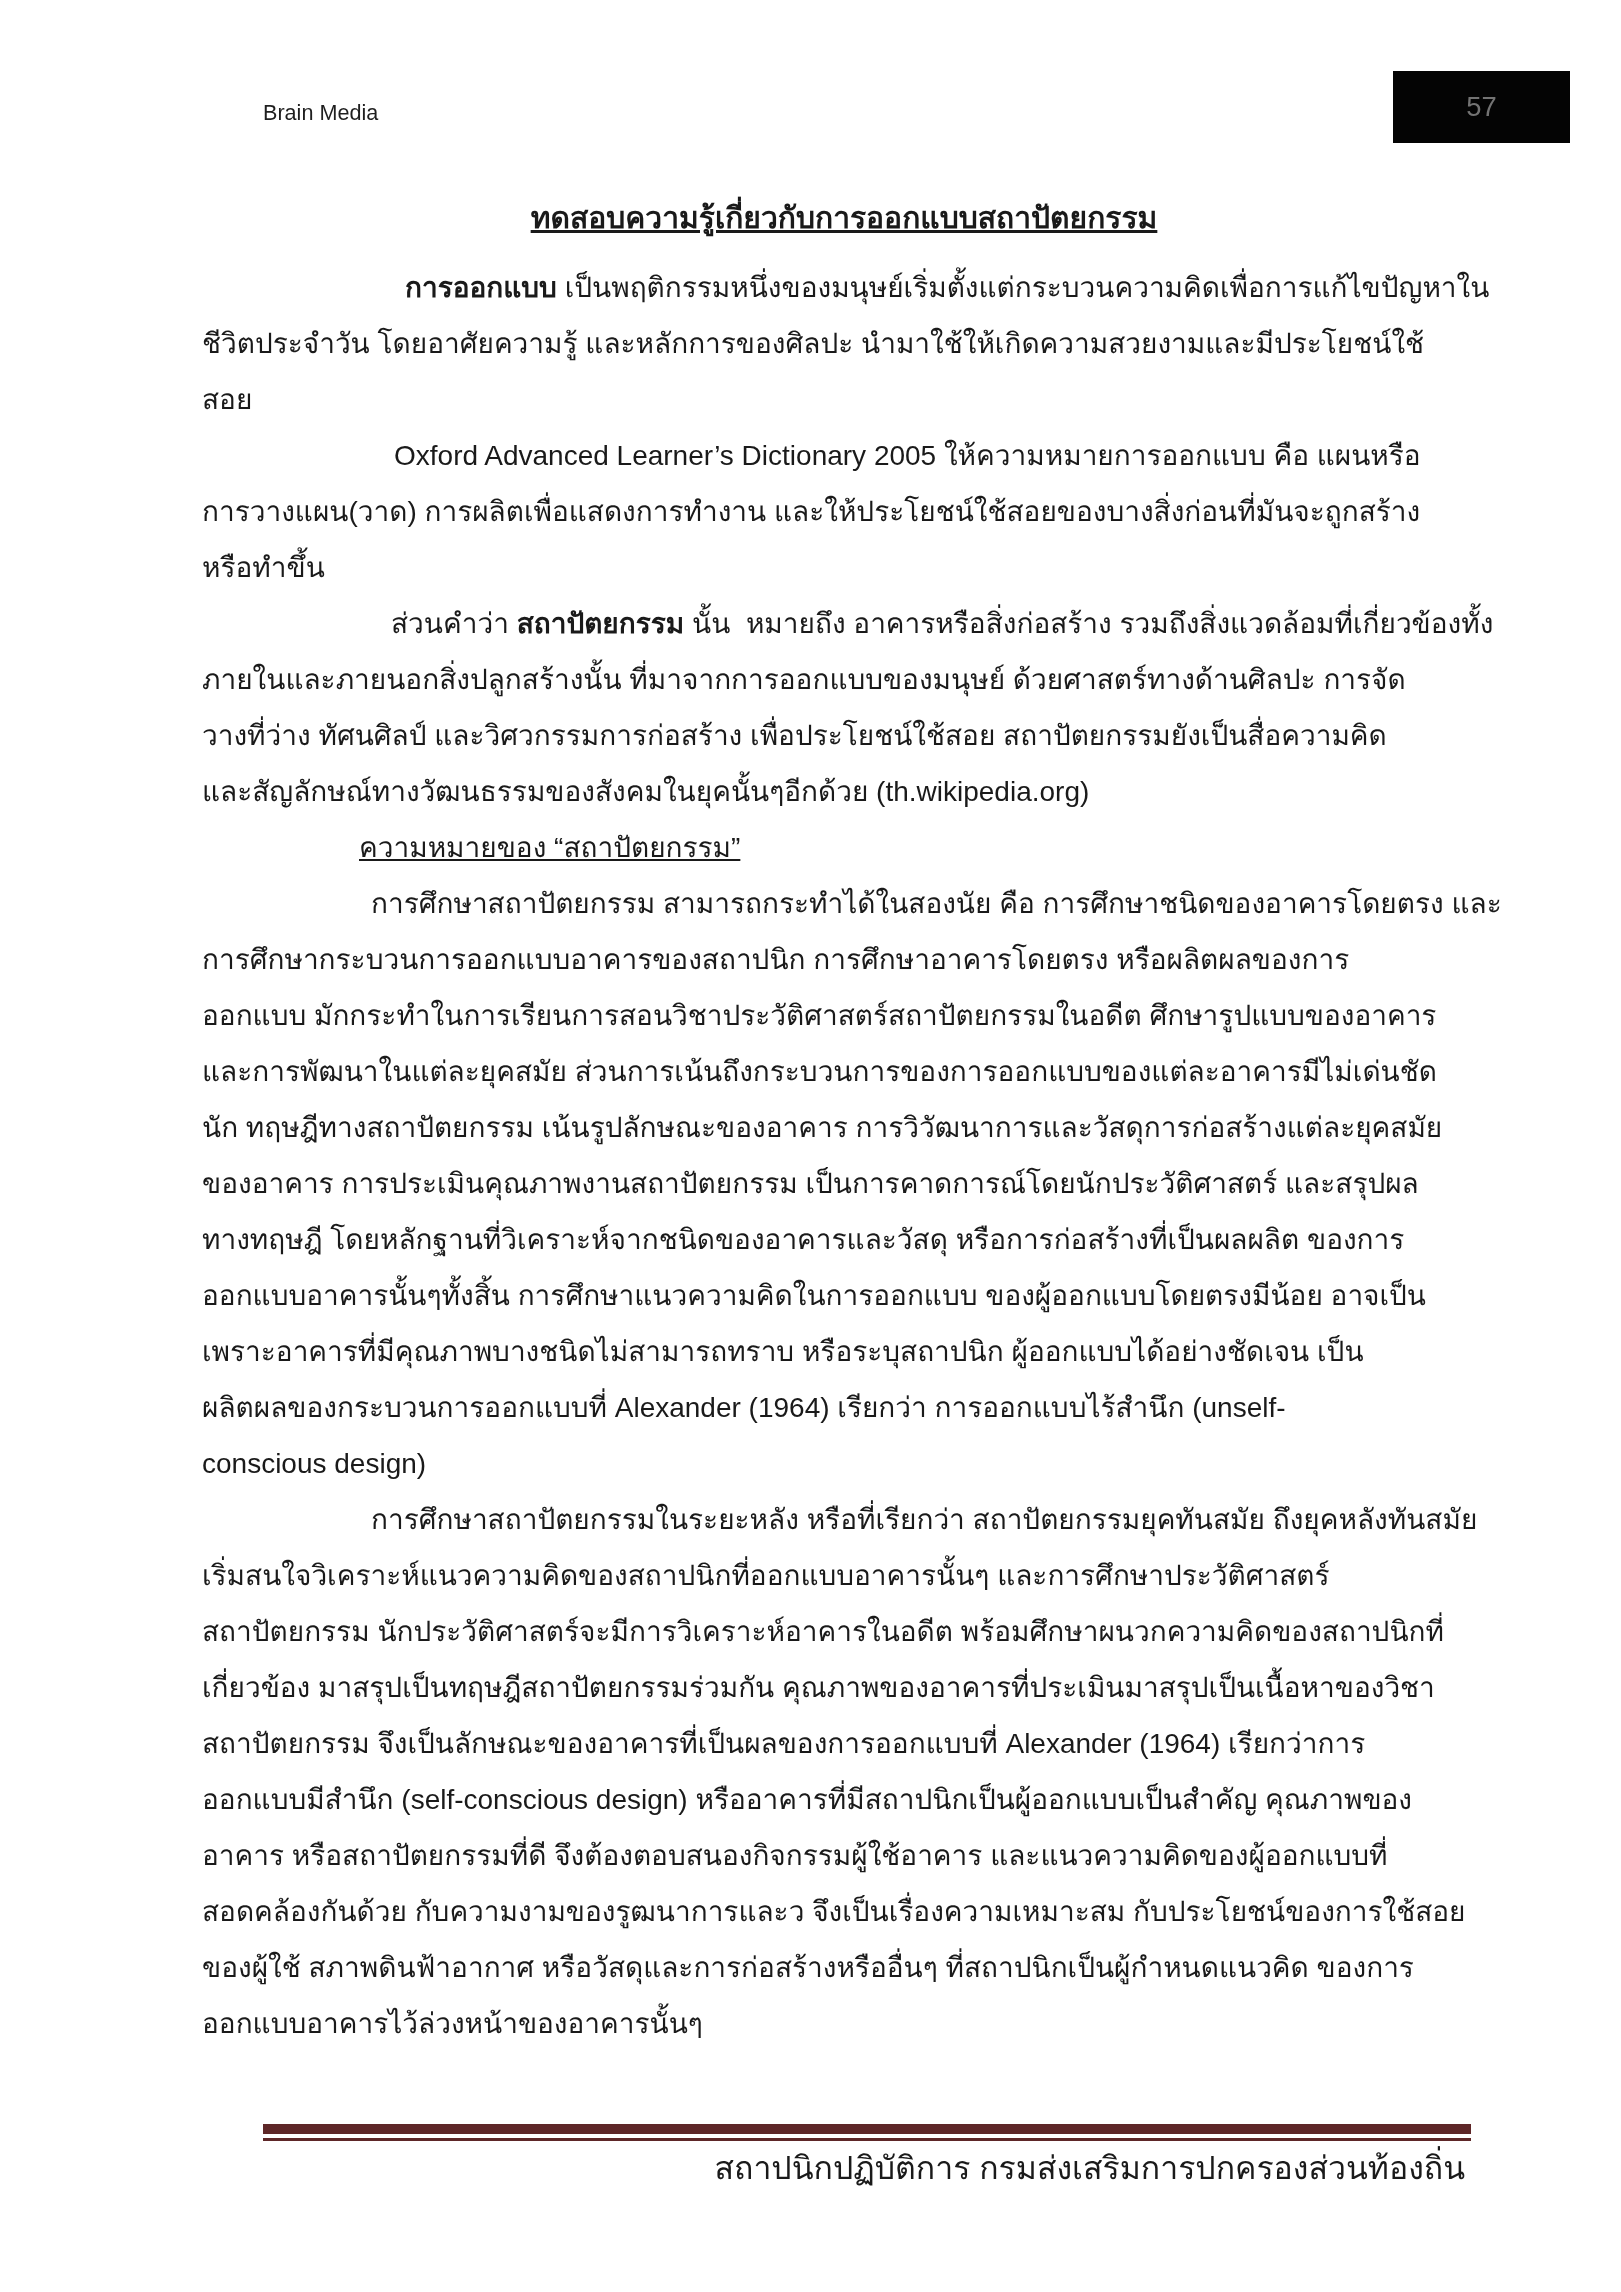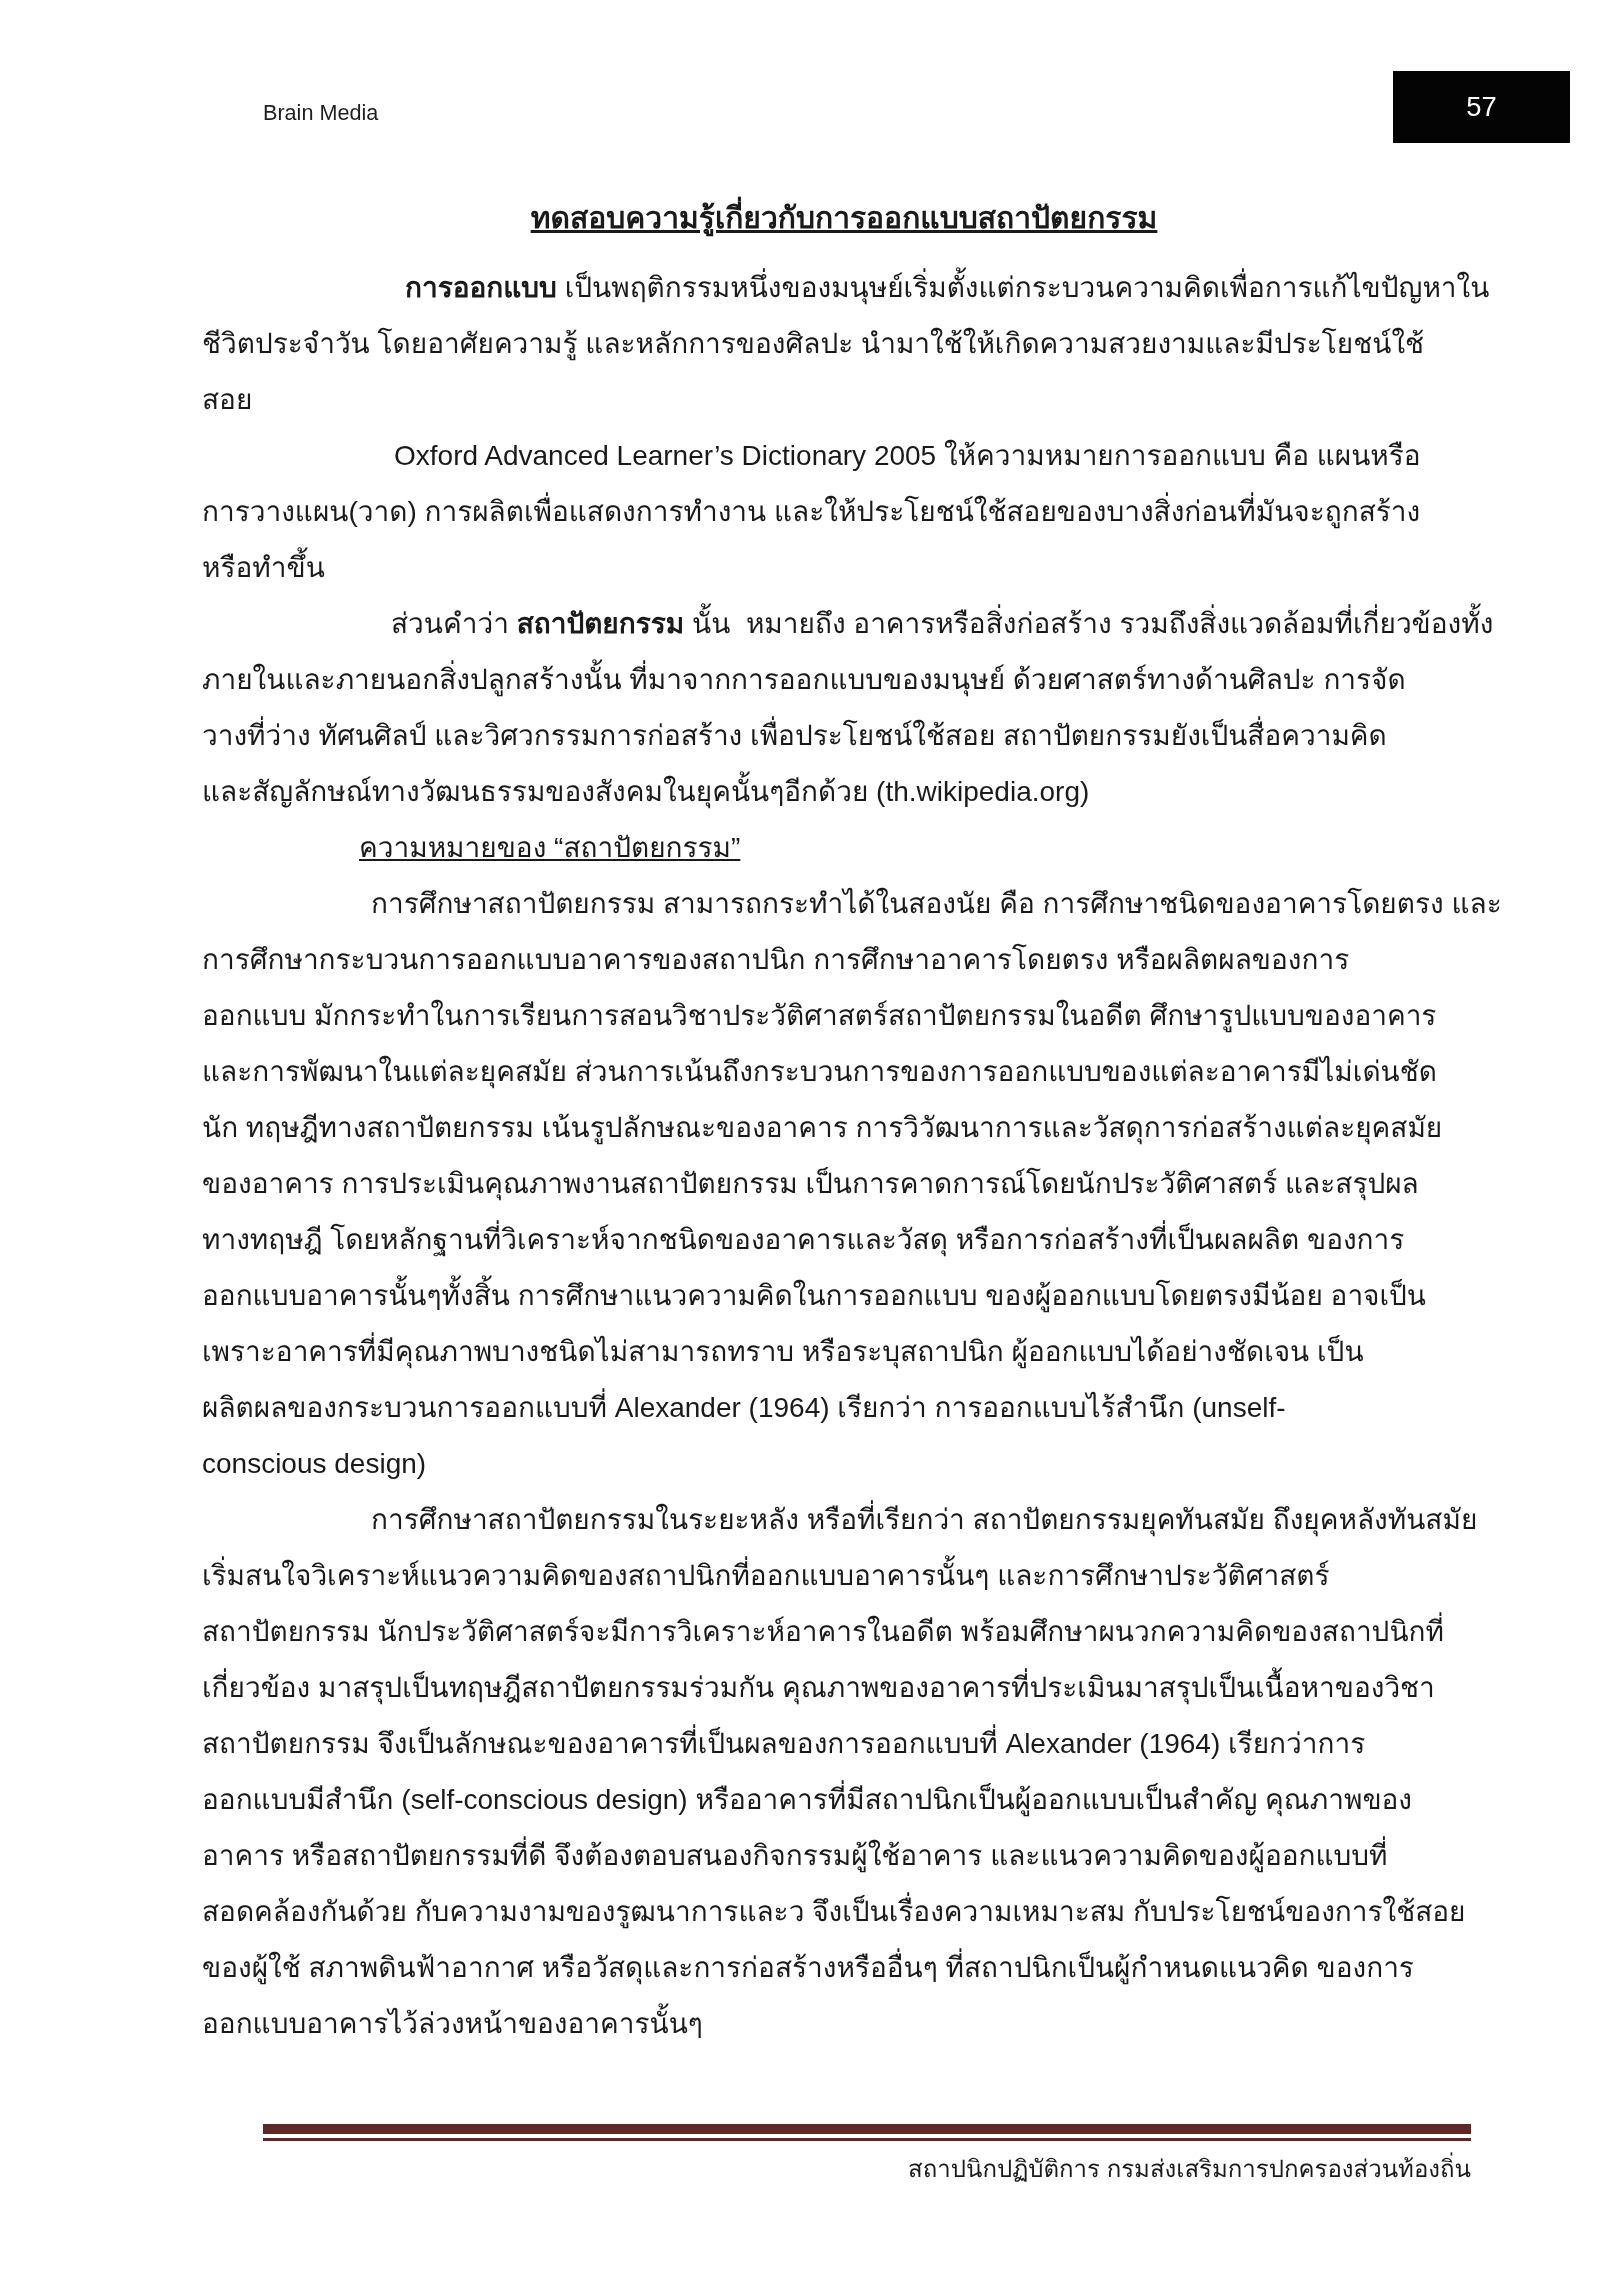--- a/index.html
+++ b/index.html
@@ -24,21 +24,21 @@
     line-height: 29px;
     color: #1f1f1f;
   }
   .page-number-box {
     position: absolute;
     left: 1353px;
     top: 71px;
     width: 177px;
     height: 72px;
     background: #040404;
-    color: #ffffff;
+    color: #737373;
     display: flex;
     align-items: center;
     justify-content: center;
     font-size: 27.4px;
   }
   .doc {
     position: absolute;
     left: 162px;
     top: 189px;
     width: 1284px;
@@ -72,23 +72,23 @@
   }
   .footer-rule-thin {
     position: absolute;
     left: 223px;
     width: 1208px;
     top: 2138px;
     height: 2.9px;
   }
   .footer-text {
     position: absolute;
-    right: 190px;
+    right: 196px;
     top: 2147px;
-    font-size: 24px;
+    font-size: 32px;
     line-height: 43px;
     white-space: nowrap;
     color: #1a1a1a;
   }
 </style>
 </head>
 <body>
 
 <div class="page">
 

